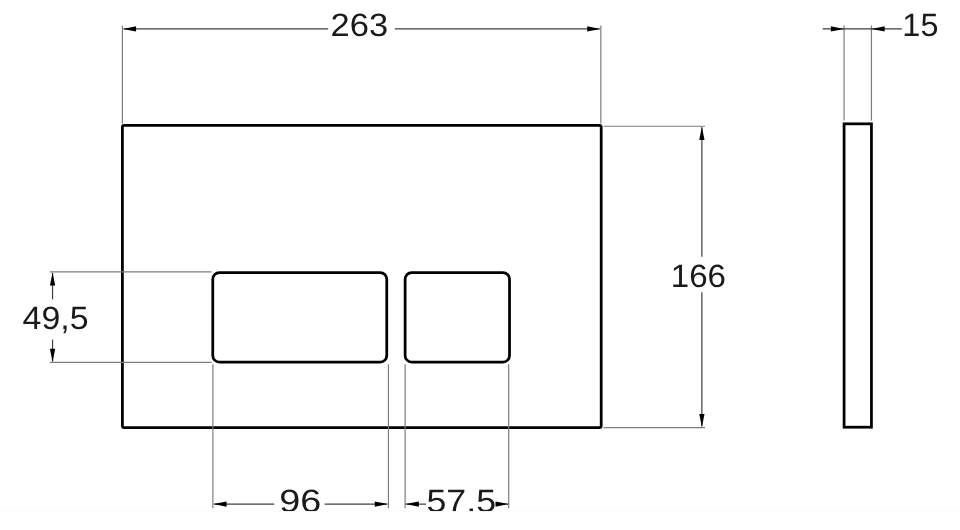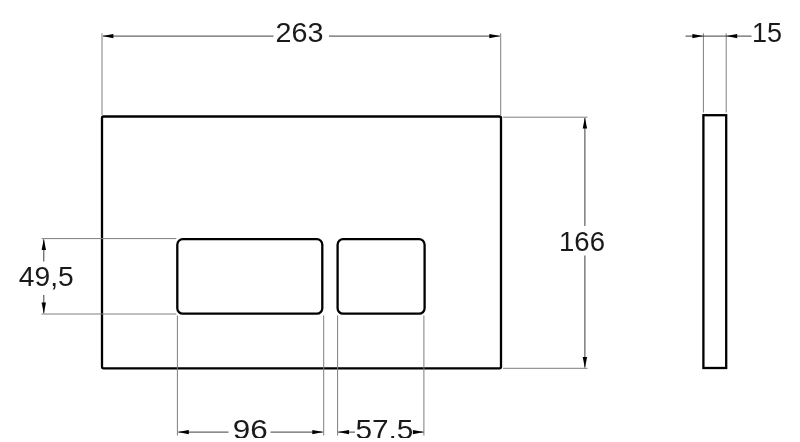--- a/index.html
+++ b/index.html
@@ -1,16 +1,16 @@
 <!DOCTYPE html>
 <html><head>
 <meta charset="utf-8">
 <style>
   html,body{margin:0;padding:0;background:#ffffff;}
-  .wrap{width:800px;height:426px;position:relative;overflow:hidden;background:#fca5a5;margin-top:12px;}
+  .wrap{width:800px;height:426px;position:relative;overflow:hidden;background:#fca5a5;}
   svg text{font-family:"Liberation Sans", sans-serif;fill:#1a1a1a;}
 </style>
 </head>
 <body>
 <div class="wrap">
 <svg width="800" height="442" viewBox="0 0 800 442">
 
   <rect x="0" y="0" width="800" height="442" fill="#ffffff"></rect>
 
   <rect x="102" y="104.5" width="399" height="251.8" fill="none" stroke="#000000" stroke-width="2.3" rx="1.5"></rect>

